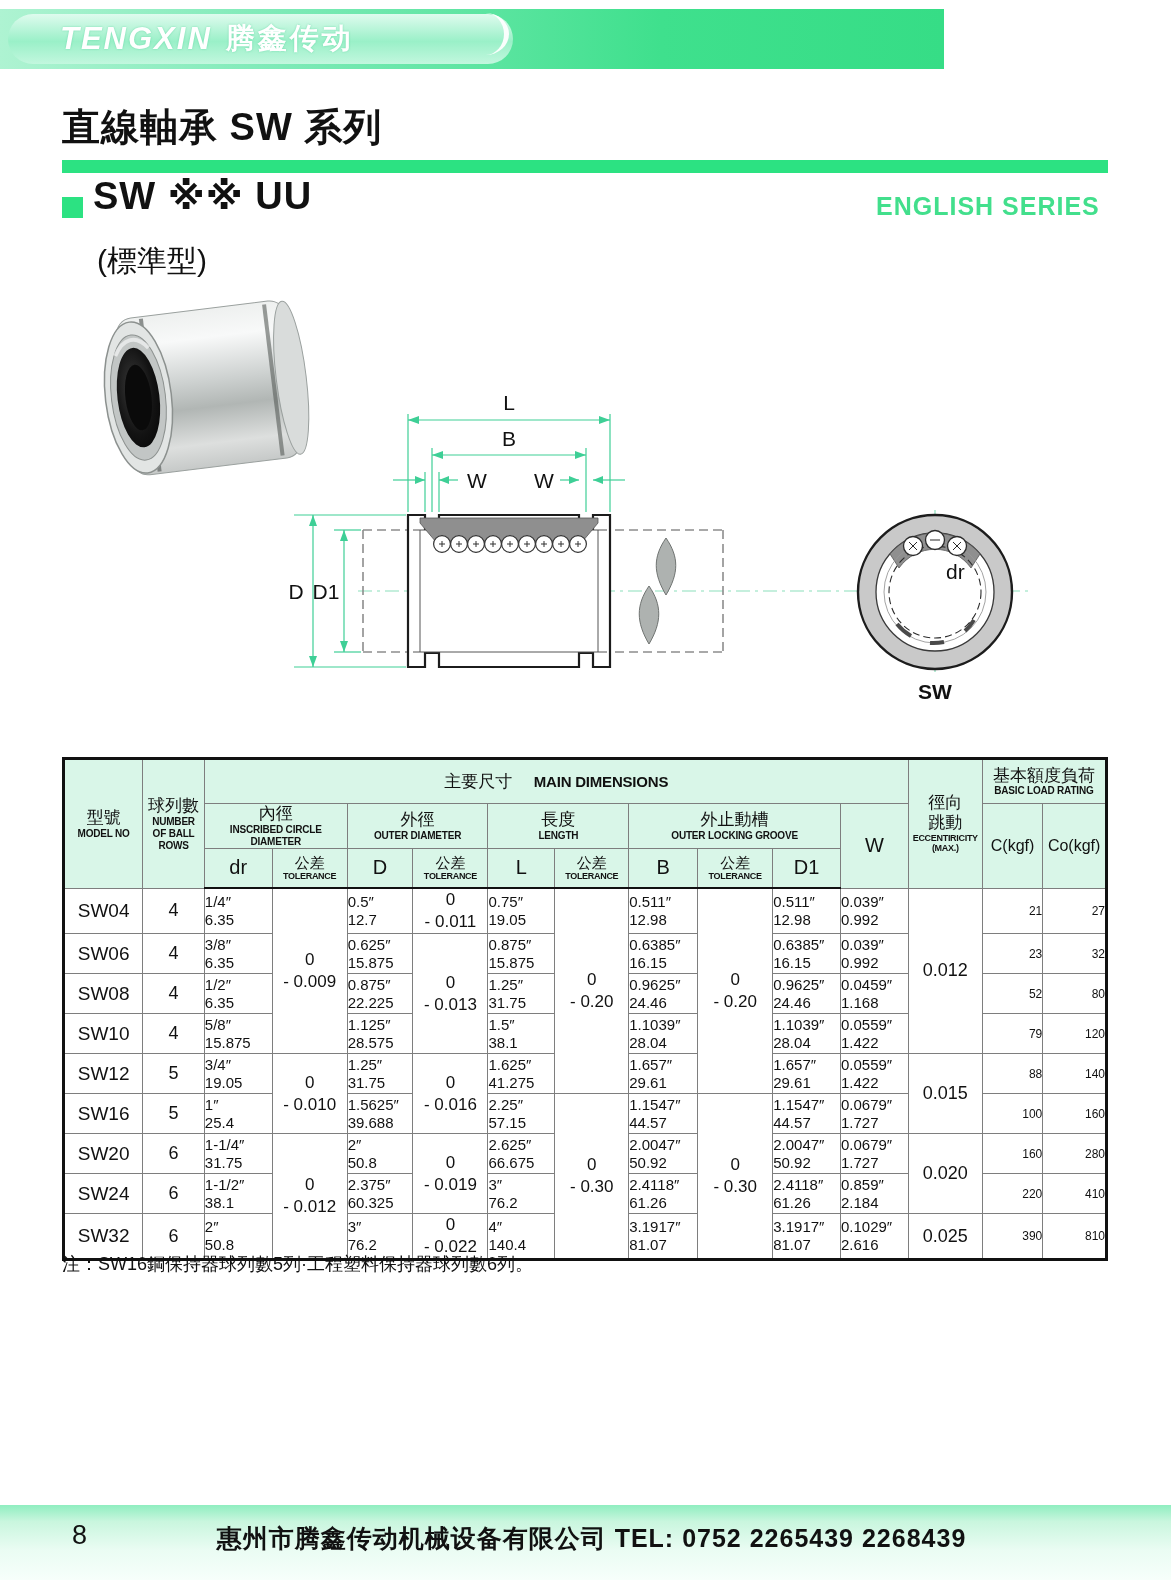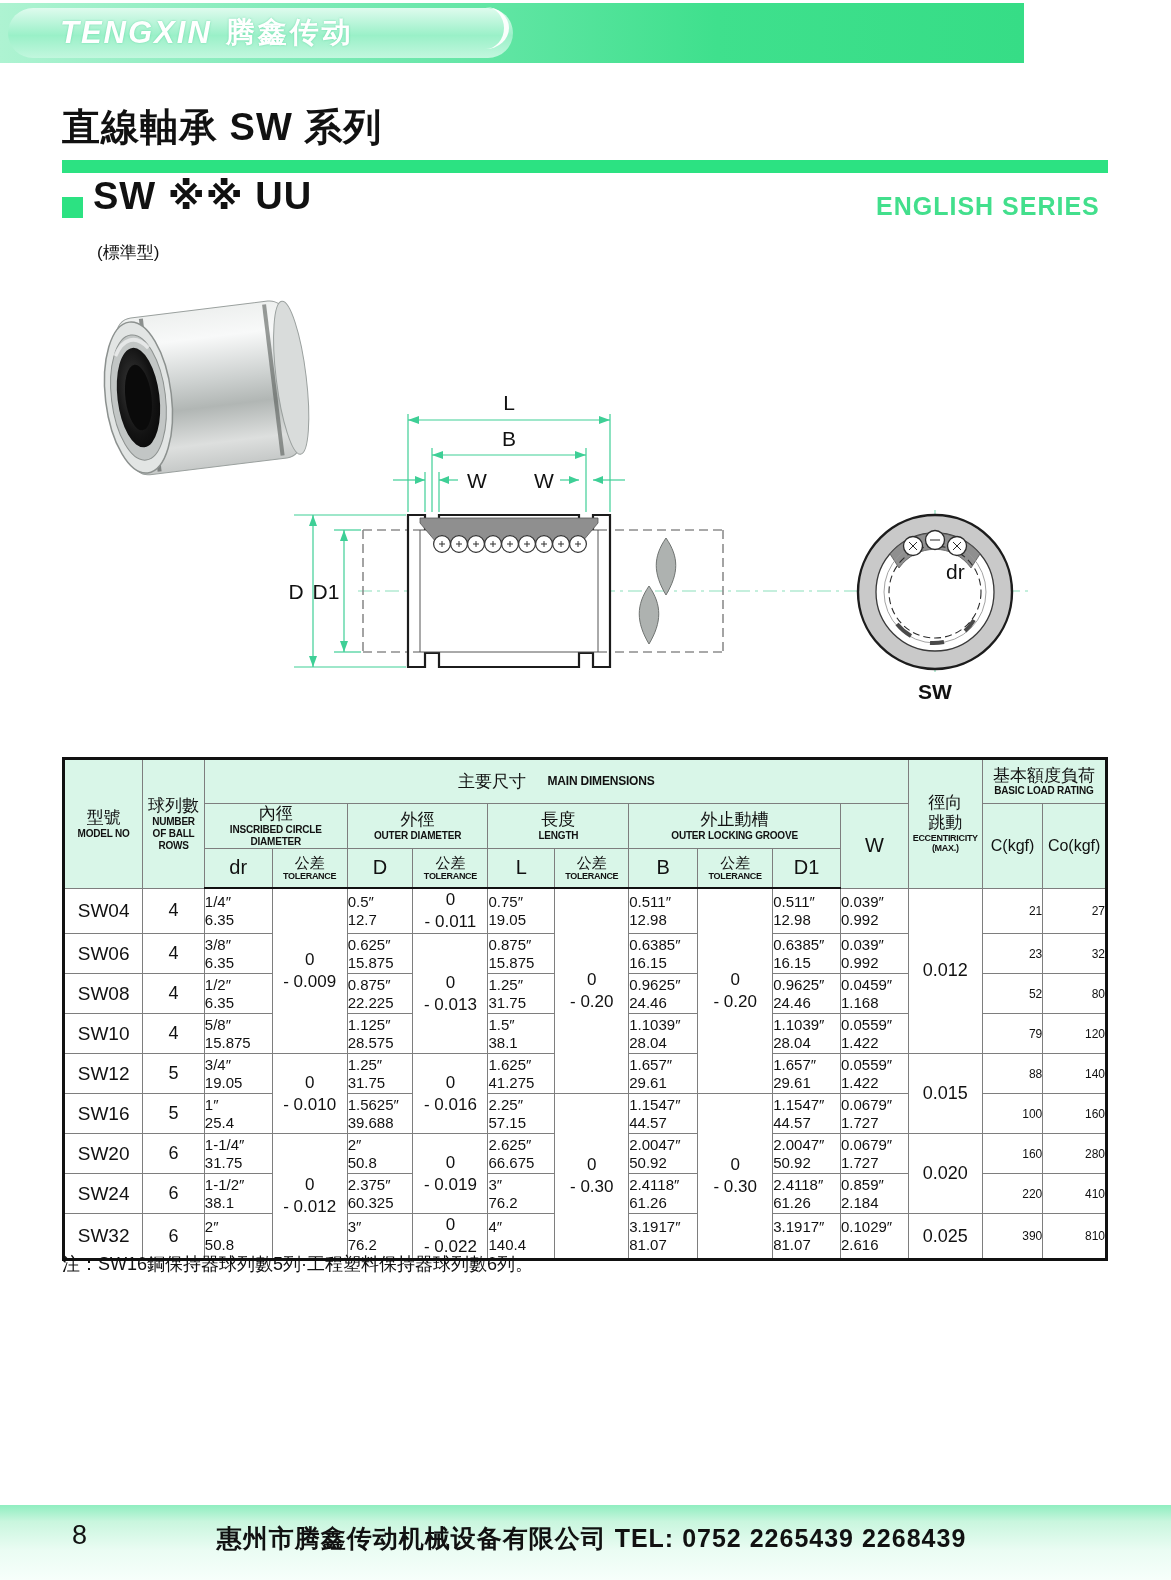--- a/index.html
+++ b/index.html
@@ -1,37 +1,37 @@
 <!DOCTYPE html>
 <html><head>
 <meta charset="utf-8">
 <style>
   html,body{margin:0;padding:0;background:#fff;}
   body{font-family:"Liberation Sans","DejaVu Sans",sans-serif;color:#111;}
   .page{position:relative;width:1171px;height:1580px;margin:0 auto;background:#fff;overflow:hidden;}
 
   
-  .topbar{position:absolute;left:0;top:3px;width:1024px;height:60px;
+  .topbar{position:absolute;left:0;top:9px;width:944px;height:60px;
     background:linear-gradient(90deg,#aef3d2 0%,#7deab7 30%,#3fe08d 70%,#36dd86 100%);}
   .logo-capsule{position:absolute;left:8px;top:5px;width:505px;height:50px;border-radius:26px;
     background:linear-gradient(180deg,#dffbee 0%,#9af0c8 55%,#c2f7de 100%);
     display:flex;align-items:center;padding-left:52px;box-sizing:border-box;}
   .logo-en{font-size:31px;font-weight:800;font-style:italic;color:#fff;letter-spacing:2px;
     text-shadow:0 0 2px rgba(60,200,140,.6);}
   .logo-zh{font-size:29px;font-weight:800;color:#fff;margin-left:14px;letter-spacing:3px;
     text-shadow:0 0 2px rgba(60,200,140,.6);}
   .logo-paren{position:absolute;left:462px;top:4px;width:42px;height:42px;border:5px solid #fff;
     border-left:none;border-top:none;border-bottom:none;border-radius:50%;opacity:.95;}
 
   
   .page-title{position:absolute;left:62px;top:102px;font-size:38px;font-weight:700;letter-spacing:1px;text-align:center;}
   .title-rule{position:absolute;left:62px;top:160px;width:1046px;height:13px;background:#2ce282;}
   .bullet-sq{position:absolute;left:62px;top:197px;width:21px;height:21px;background:#2ce282;}
   .model-heading{position:absolute;left:93px;top:174px;font-size:38px;font-weight:700;letter-spacing:1px;}
-  .type-note{position:absolute;left:97px;top:241px;font-size:17px;}
+  .type-note{position:absolute;left:97px;top:241px;font-size:30px;}
   .series-block{position:absolute;left:876px;top:190px;line-height:1.35;}
   .series-zh{font-size:25px;color:#111;}
   .series-en{font-size:25px;font-weight:700;color:#42df8c;letter-spacing:1px;}
 
   .photo-svg{position:absolute;left:66px;top:286px;}
   .draw-svg{position:absolute;left:230px;top:372px;}
 
   .unit-label{position:absolute;left:62px;top:729px;width:1046px;text-align:right;font-size:18px;}
 
   
@@ -39,21 +39,21 @@
   table.spec{width:100%;border-collapse:collapse;table-layout:fixed;border:3px solid #111;}
   .spec th,.spec td{border:1px solid #7e7e7e;padding:0;vertical-align:middle;}
   .spec thead th{background:#d9f6e8;font-weight:400;text-align:center;}
   .spec thead tr:last-child th{border-bottom:2px solid #111;}
   .r1{height:45px;} .r2{height:43px;} .r3{height:40px;}
   .h-zh{font-size:17px;line-height:1.15;}
   .h-en{font-size:10px;font-weight:700;line-height:1.2;letter-spacing:-0.2px;}
   .h-en9{font-size:9px;font-weight:700;line-height:1.2;letter-spacing:-0.3px;}
   .h-sym{font-size:20px;}
   .h-main .h-zh,.h-main .h-en{display:inline;vertical-align:middle;}
-  .h-main .h-en{font-size:12px;margin-left:17px;}
+  .h-main .h-en{font-size:15px;margin-left:17px;}
   .spec tbody tr{height:40px;}
   .spec tbody td{background:#fff;}
   .c-model{text-align:center;font-size:19px;}
   .c-center{text-align:center;font-size:18px;}
   .c-two{text-align:left;padding:2px 2px 2px 7px;font-size:15px;line-height:1.2;}
   .c-tol{text-align:center;font-size:17px;line-height:1.3;}
   .c-num{text-align:right;font-size:12px;padding-right:15px;}
 
   .note-line{position:absolute;left:62px;top:1252px;font-size:18px;}
 

